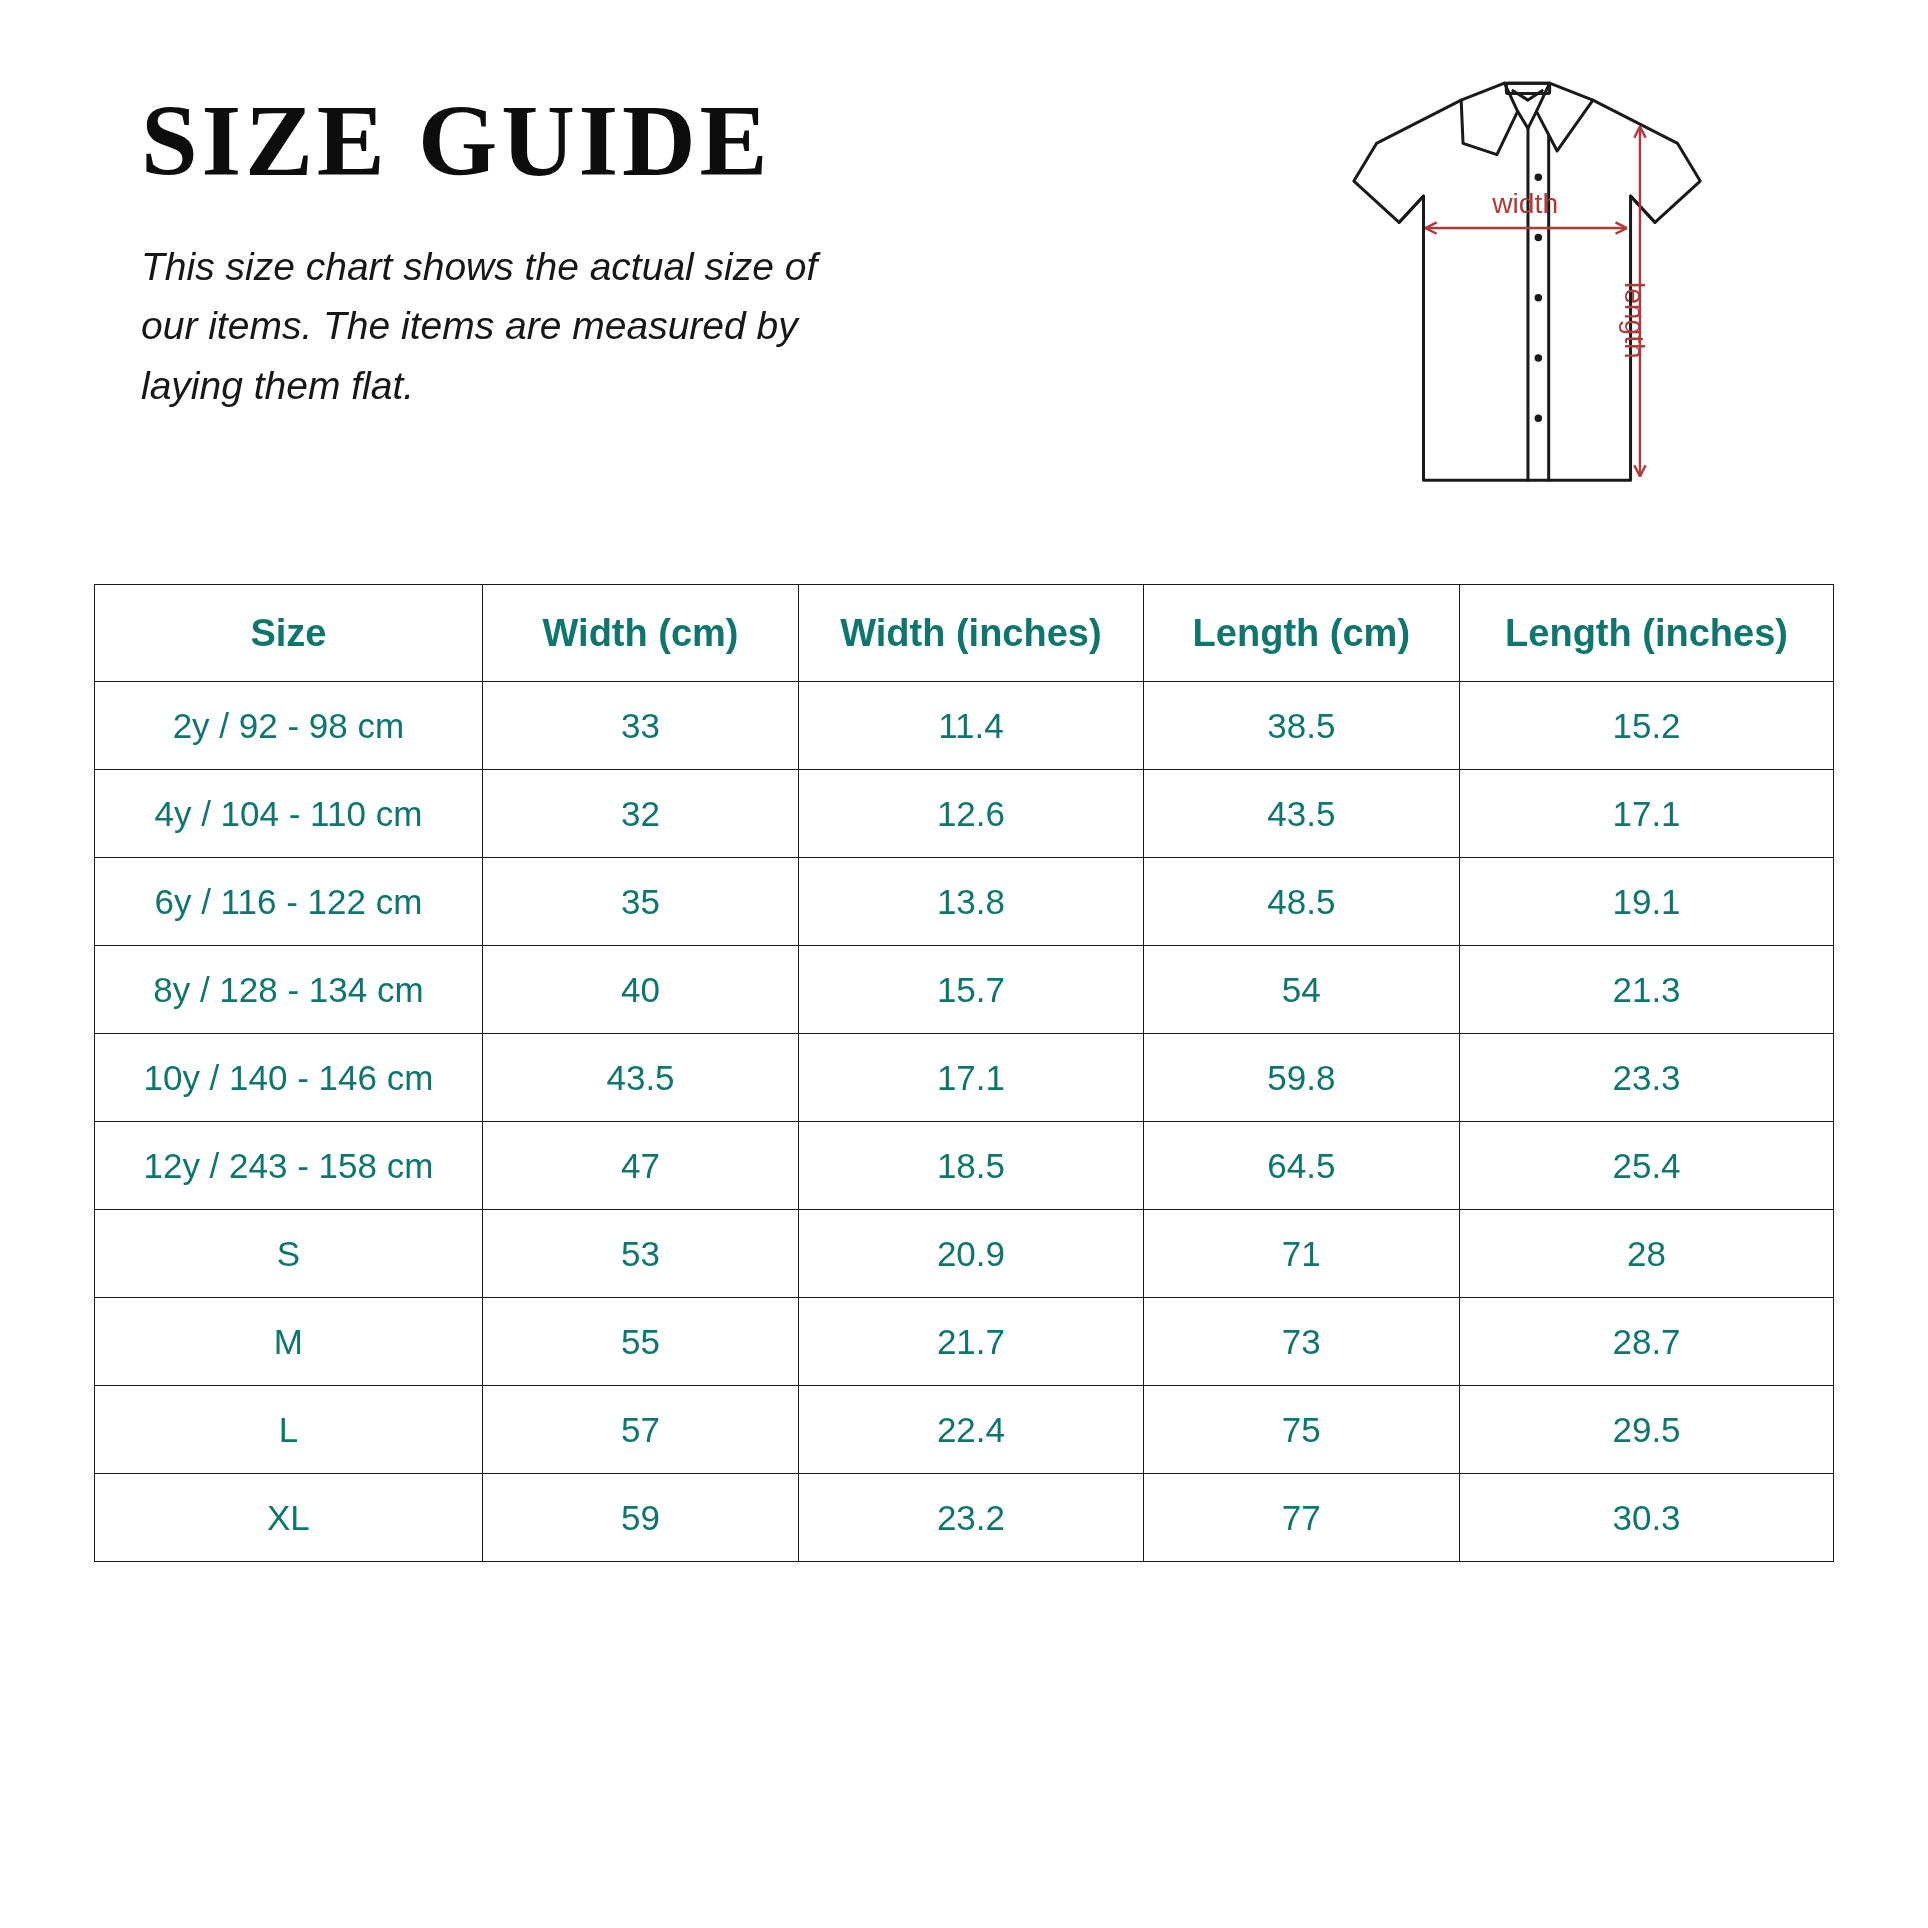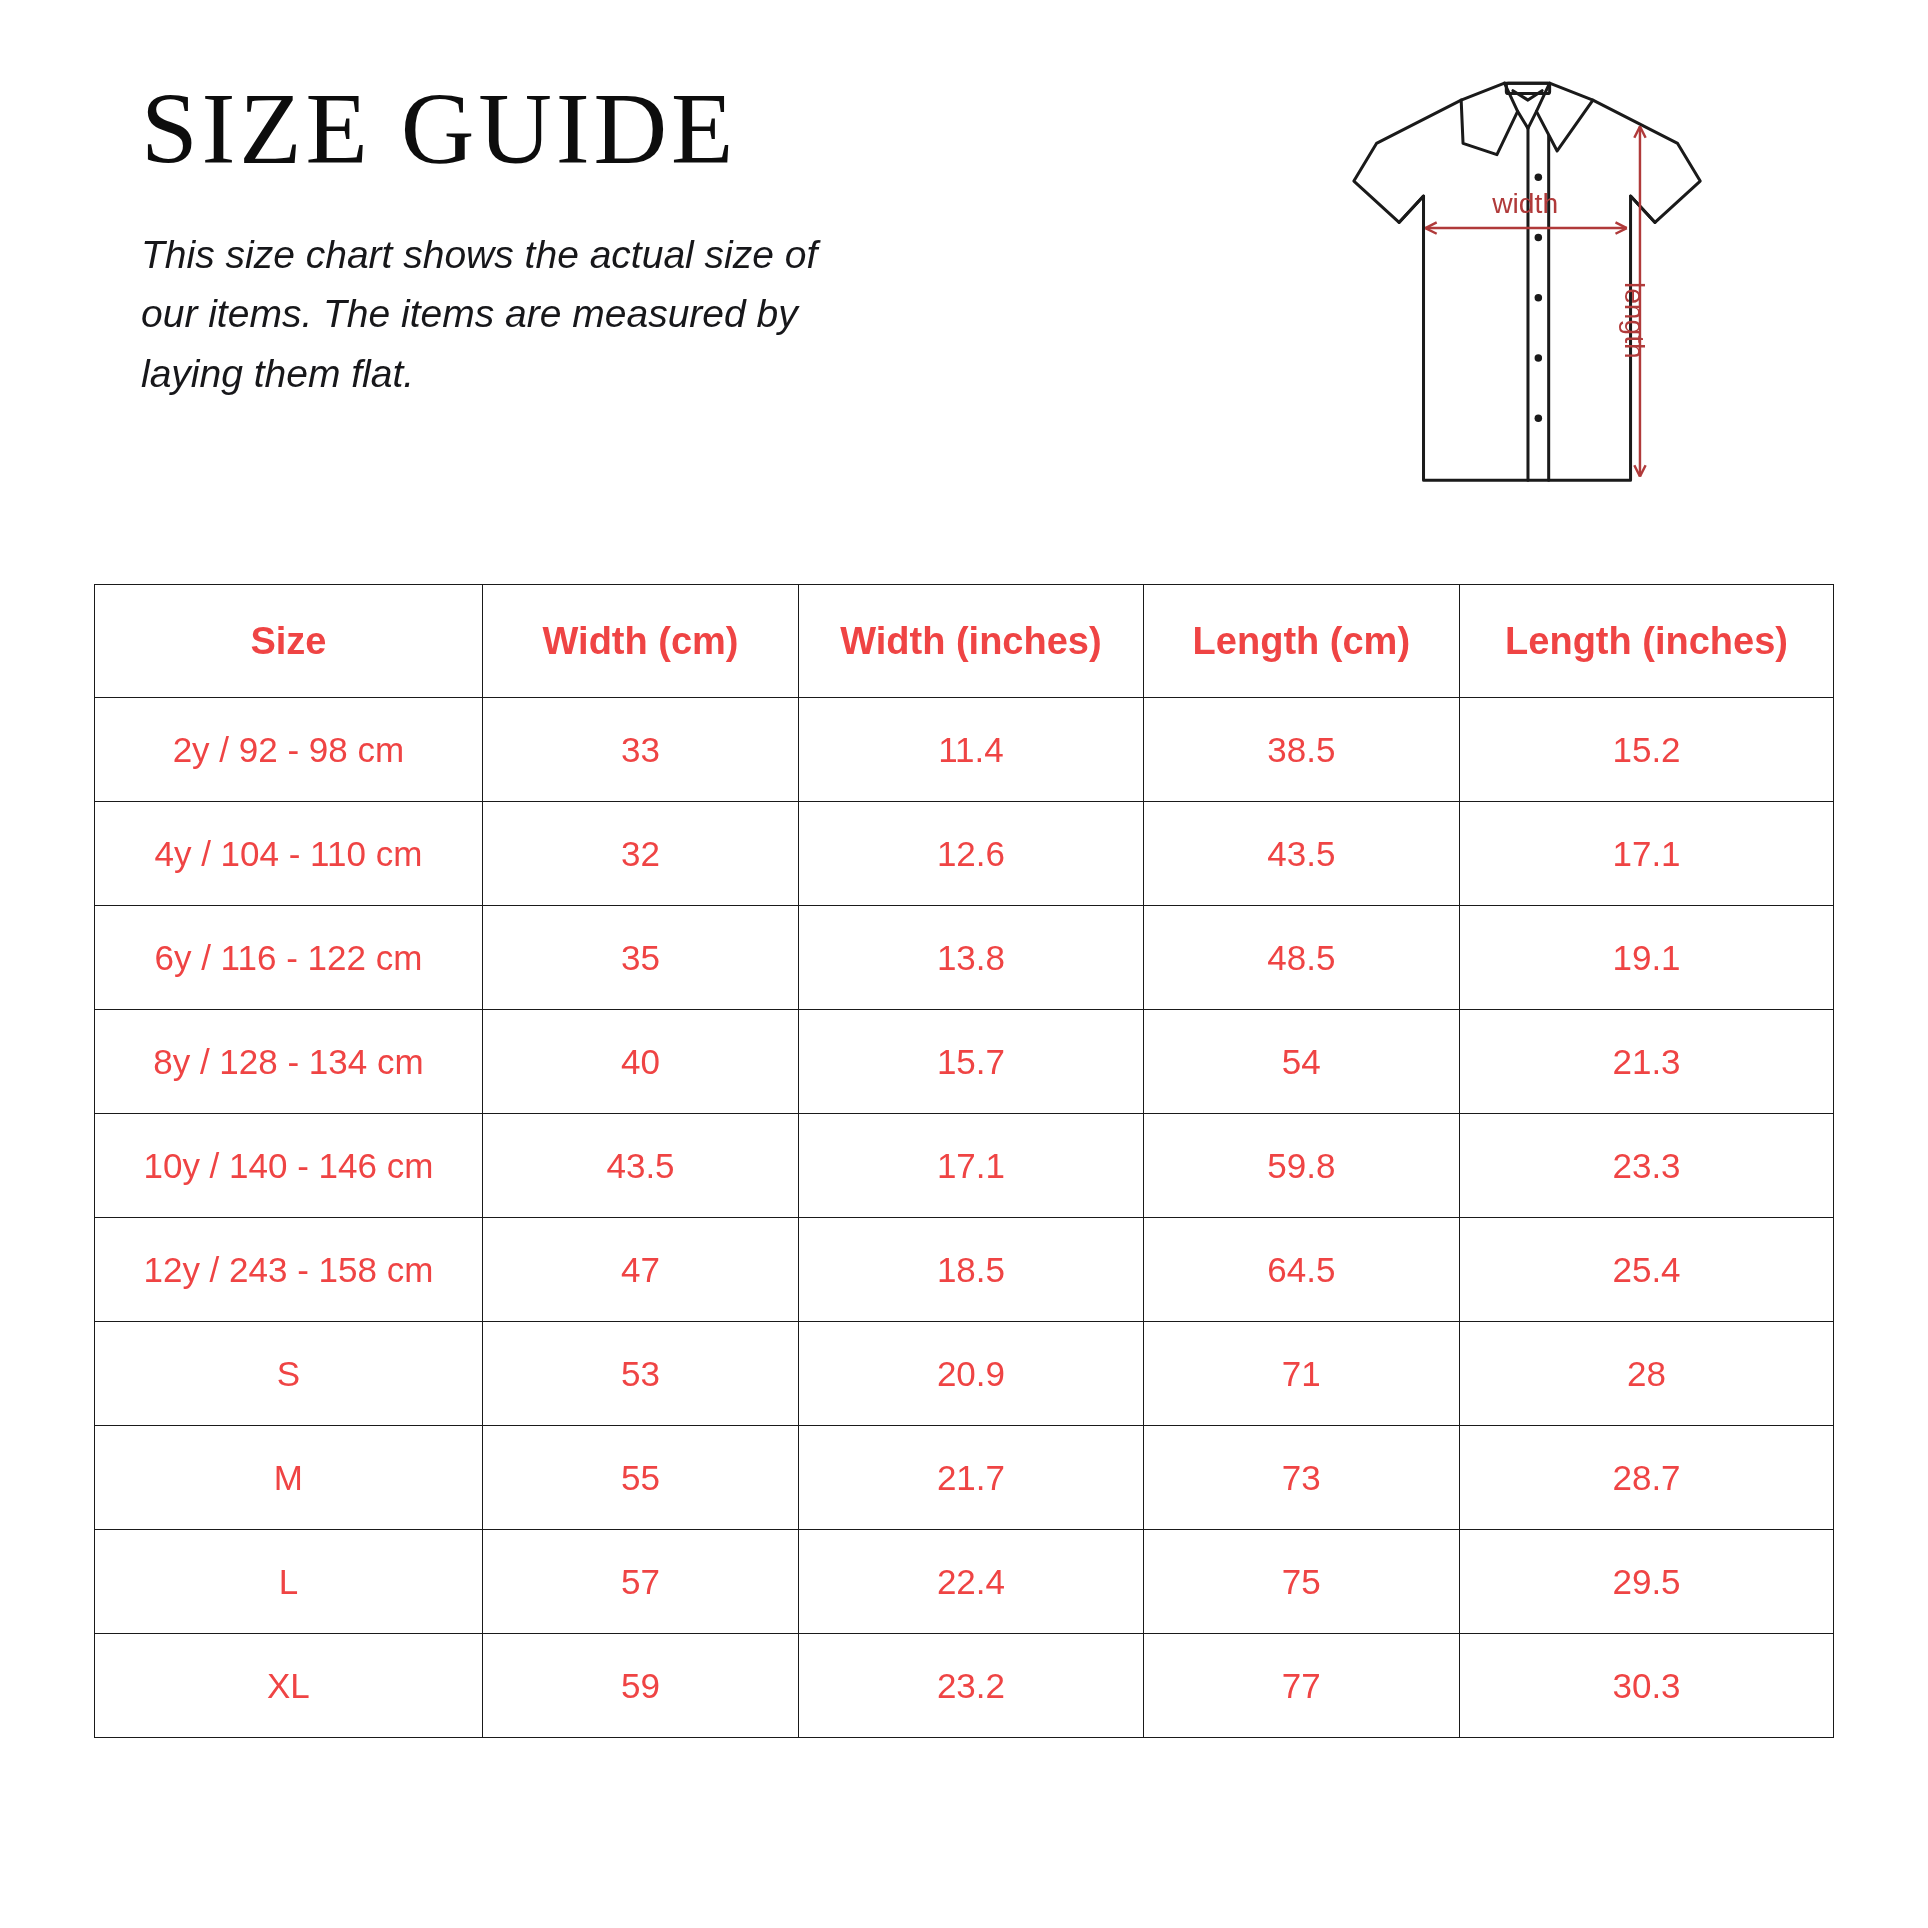--- a/index.html
+++ b/index.html
@@ -27,22 +27,22 @@
     left: 141px;
     top: 75px;
     width: 1083px;
   }
   .title {
     font-family: "Liberation Serif", serif;
     font-size: 102px;
     letter-spacing: 3.8px;
     line-height: 1.05;
     color: #0d0d0d;
-    margin: 0 0 43px 0;
-    font-weight: 400;
+    margin: 12px 0 43px 0;
+    font-weight: 700;
   }
   .subtitle {
     font-family: "Liberation Sans", sans-serif;
     font-size: 39px;
     line-height: 1.52;
     color: #17171a;
     margin: 0;
     max-width: 716px;
     font-weight: 400;
     font-style: italic;
@@ -69,22 +69,22 @@
     border-collapse: collapse;
     width: 100%;
     table-layout: fixed;
   }
   table.size-table th,
   table.size-table td {
     border: 1.9px solid #1a1a1a;
     text-align: center;
     font-size: 35px;
     font-weight: 400;
-    color: #ef4444;
-    padding: 8px;
+    color: #0f766e;
+    padding: 0;
     height: 87px;
     font-family: "Liberation Sans", sans-serif;
   }
   table.size-table thead th {
     height: 96px;
     font-size: 38px;
     font-weight: 700;
   }
   col.c0 { width: 22.3%; }
   col.c1 { width: 18.2%; }

